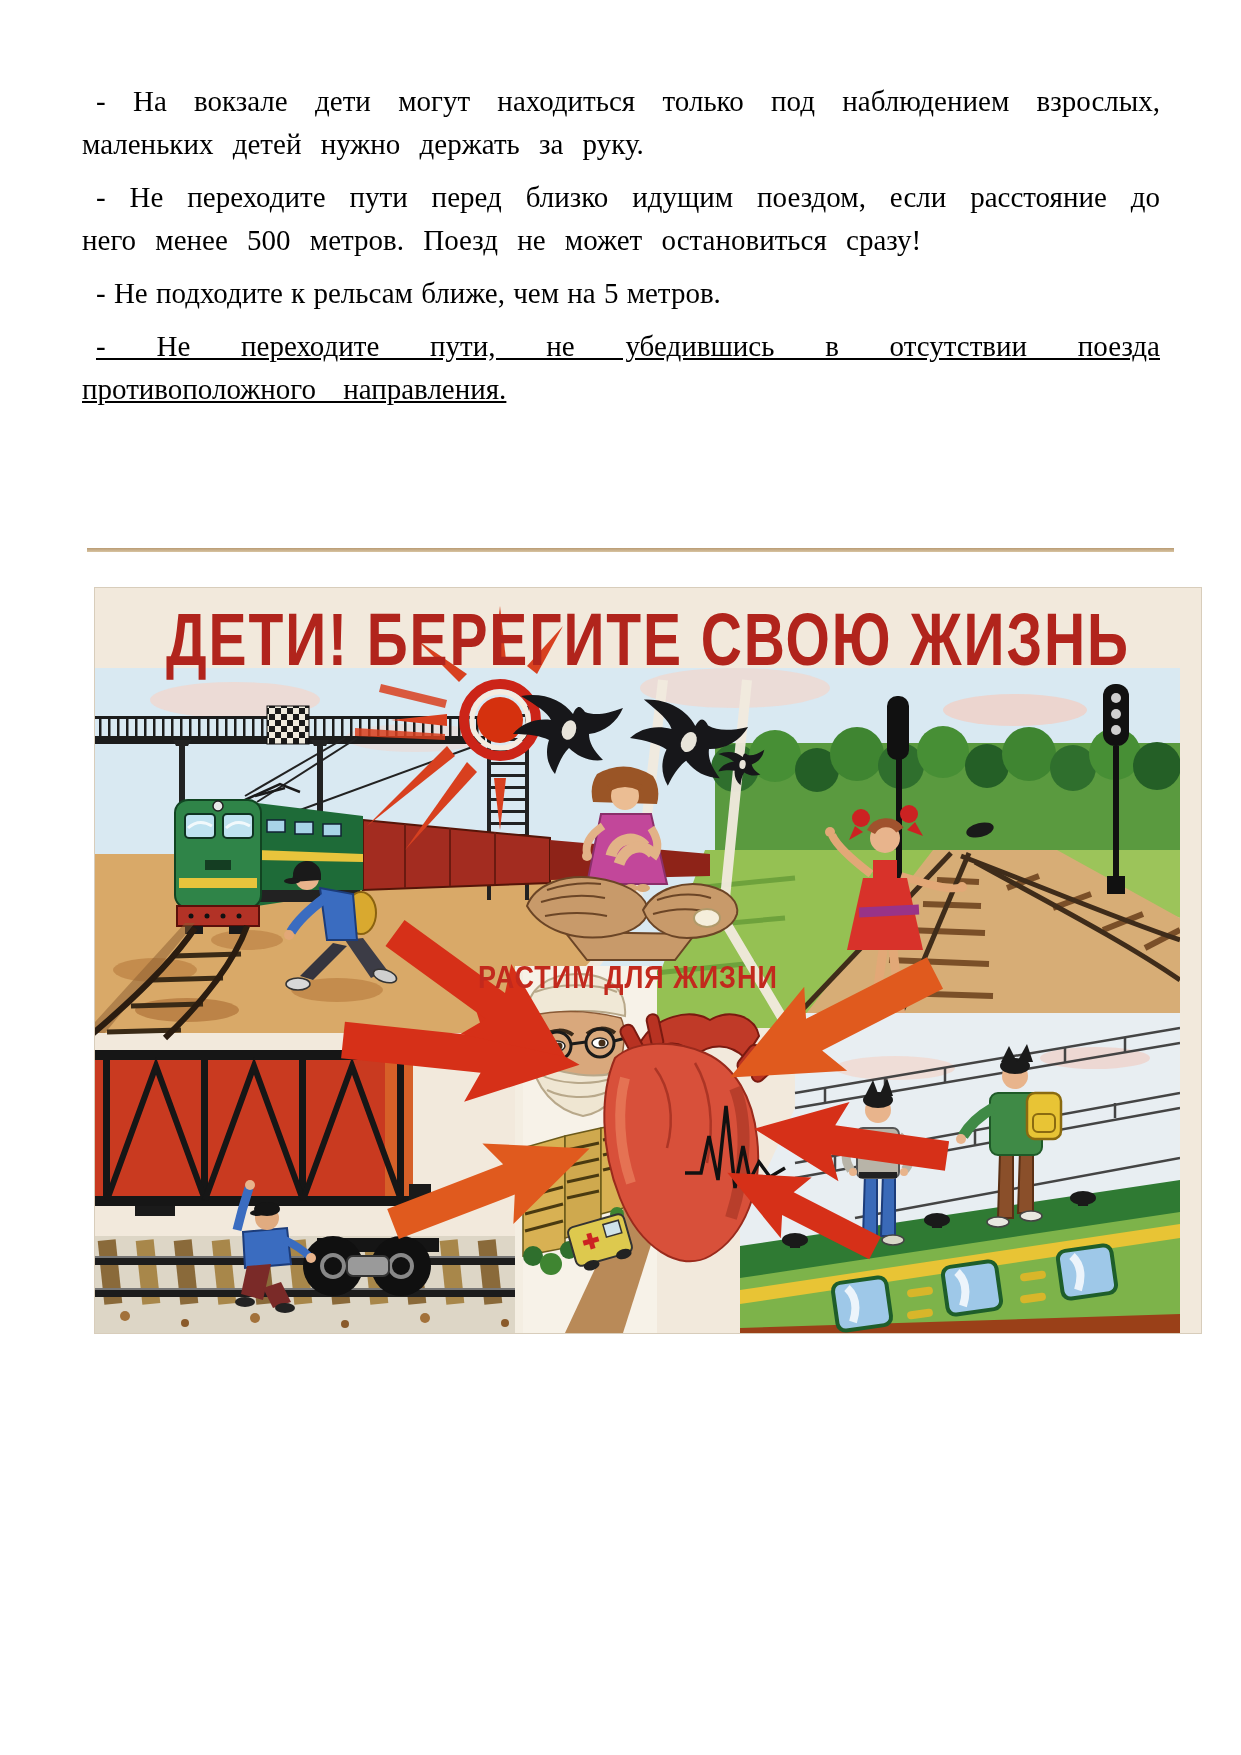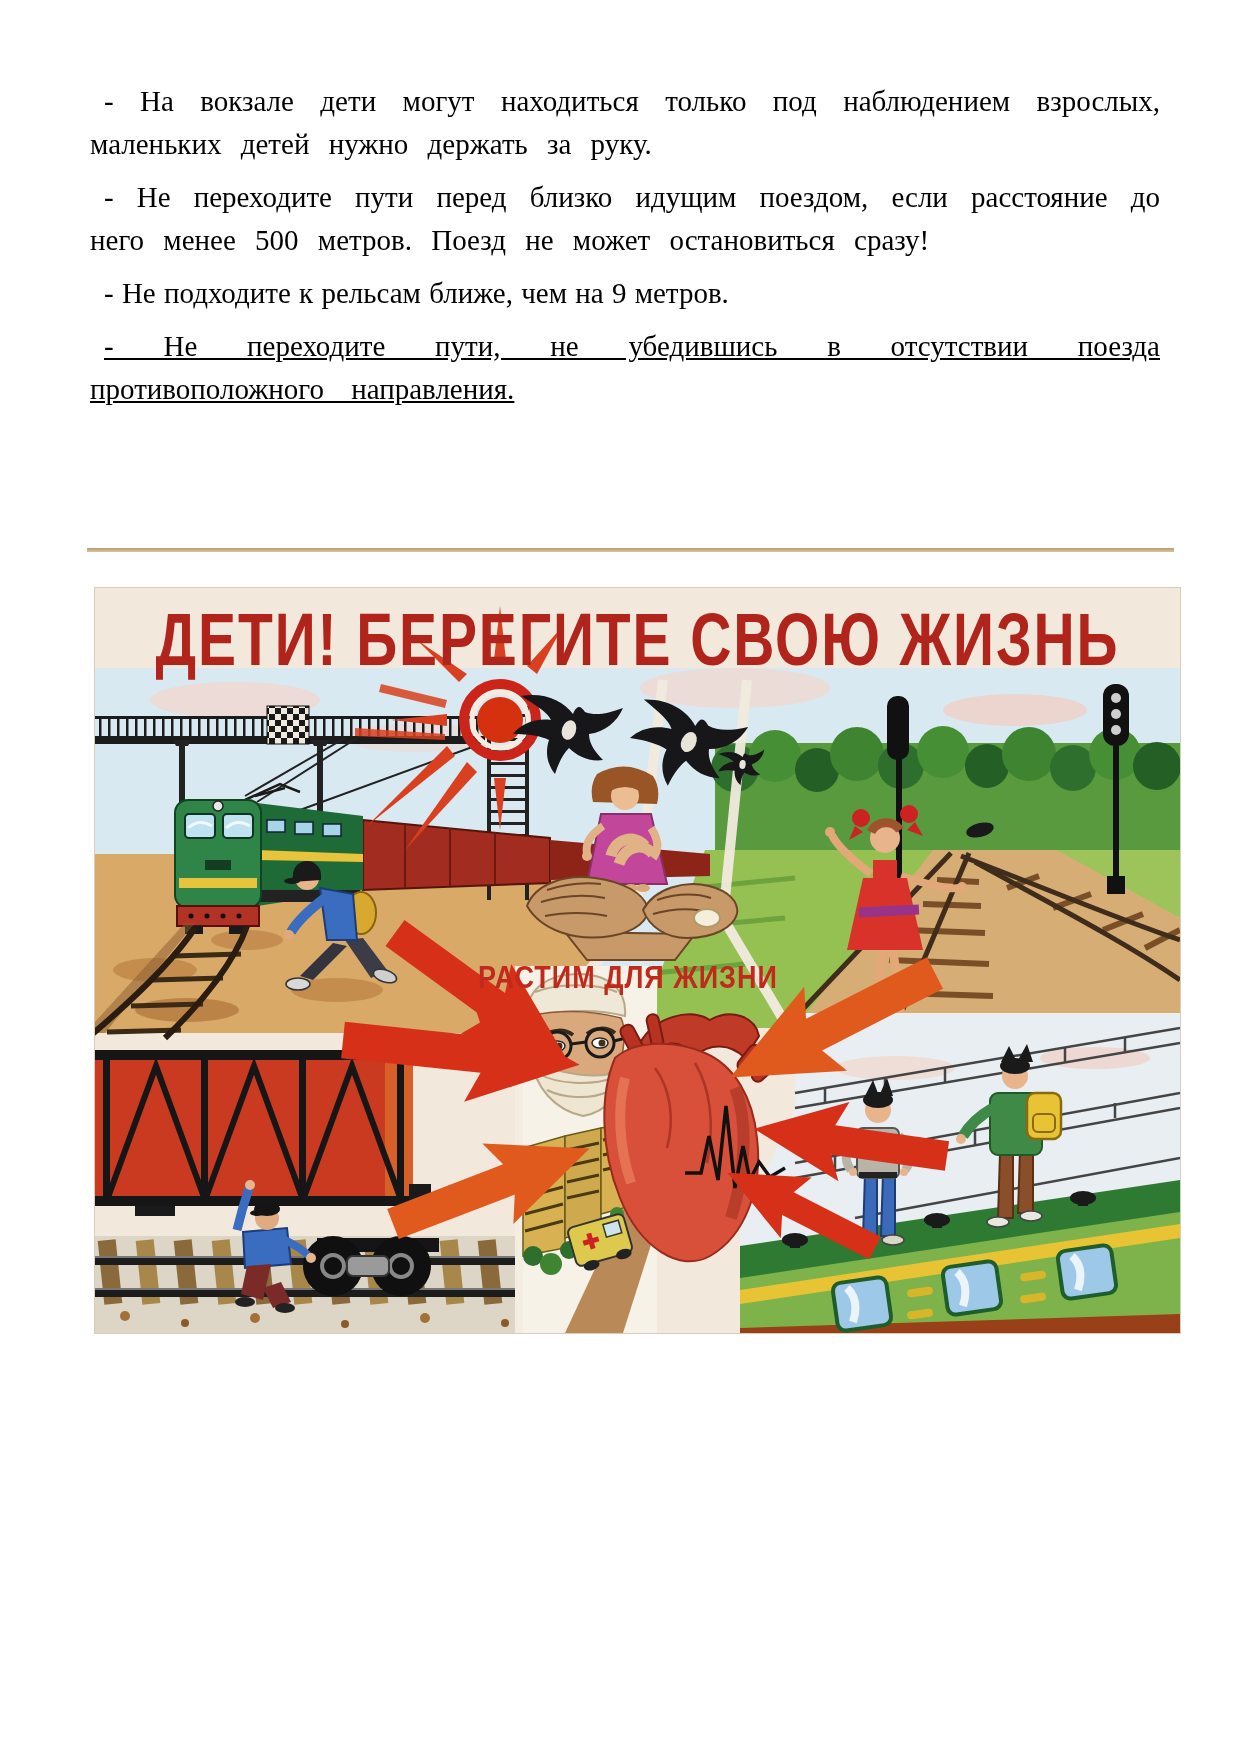--- a/index.html
+++ b/index.html
@@ -15,21 +15,21 @@
   .text-block{
     position:absolute;
     left:78px;
     top:80px;
     width:1082px;
     color:#000;
     font-size:29px;
     line-height:43px;
   }
   .text-block p{
-    margin:0 0 10px 12px;
+    margin:0 0 10px 4px;
     text-align:justify;
     text-indent:14px;
   }
   .p1{word-spacing:12px;}
   .p2{word-spacing:12px;}
   .p3{word-spacing:1px;}
   .p4{word-spacing:20px;text-decoration:underline;}
   
   .top-edge-line{
     position:absolute;
@@ -41,20 +41,21 @@
   }
   
   .poster{
     position:absolute;
     left:95px;
     top:588px;
     width:1085px;
     height:745px;
     background:#f2e9dc;
     outline:1px solid #d8cdbb;
+    padding-left:21px;
   }
   .poster svg{position:absolute;left:0;top:0;}
   .poster-title{
     position:absolute;
     left:0; top:8px;
     width:100%;
     text-align:center;
     font-family:"Liberation Sans", sans-serif;
     font-weight:bold;
     font-size:60px;
@@ -80,21 +81,21 @@
   }
 </style>
 </head>
 <body>
 
 <div class="page">
 
   <div class="text-block">
     <p class="p1">- На вокзале дети могут находиться только под наблюдением взрослых, маленьких детей нужно держать за руку.</p>
     <p class="p2">- Не переходите пути перед близко идущим поездом, если расстояние до него менее 500 метров. Поезд не может остановиться сразу!</p>
-    <p class="p3">- Не подходите к рельсам ближе, чем на 9 метров.</p>
+    <p class="p3">- Не подходите к рельсам ближе, чем на 5 метров.</p>
     <p class="p4">- Не переходите пути, не убедившись в отсутствии поезда противоположного направления.</p>
   </div>
 
   <div class="top-edge-line"></div>
 
   <div class="poster">
     <svg width="1085" height="745" viewBox="0 0 1085 745">
       <defs>
         <polygon id="arrowshape" points="0,-15 115,-15 104,-40 195,0 104,40 115,15 0,15"></polygon>
         <pattern id="chk" width="12" height="12" patternUnits="userSpaceOnUse">

